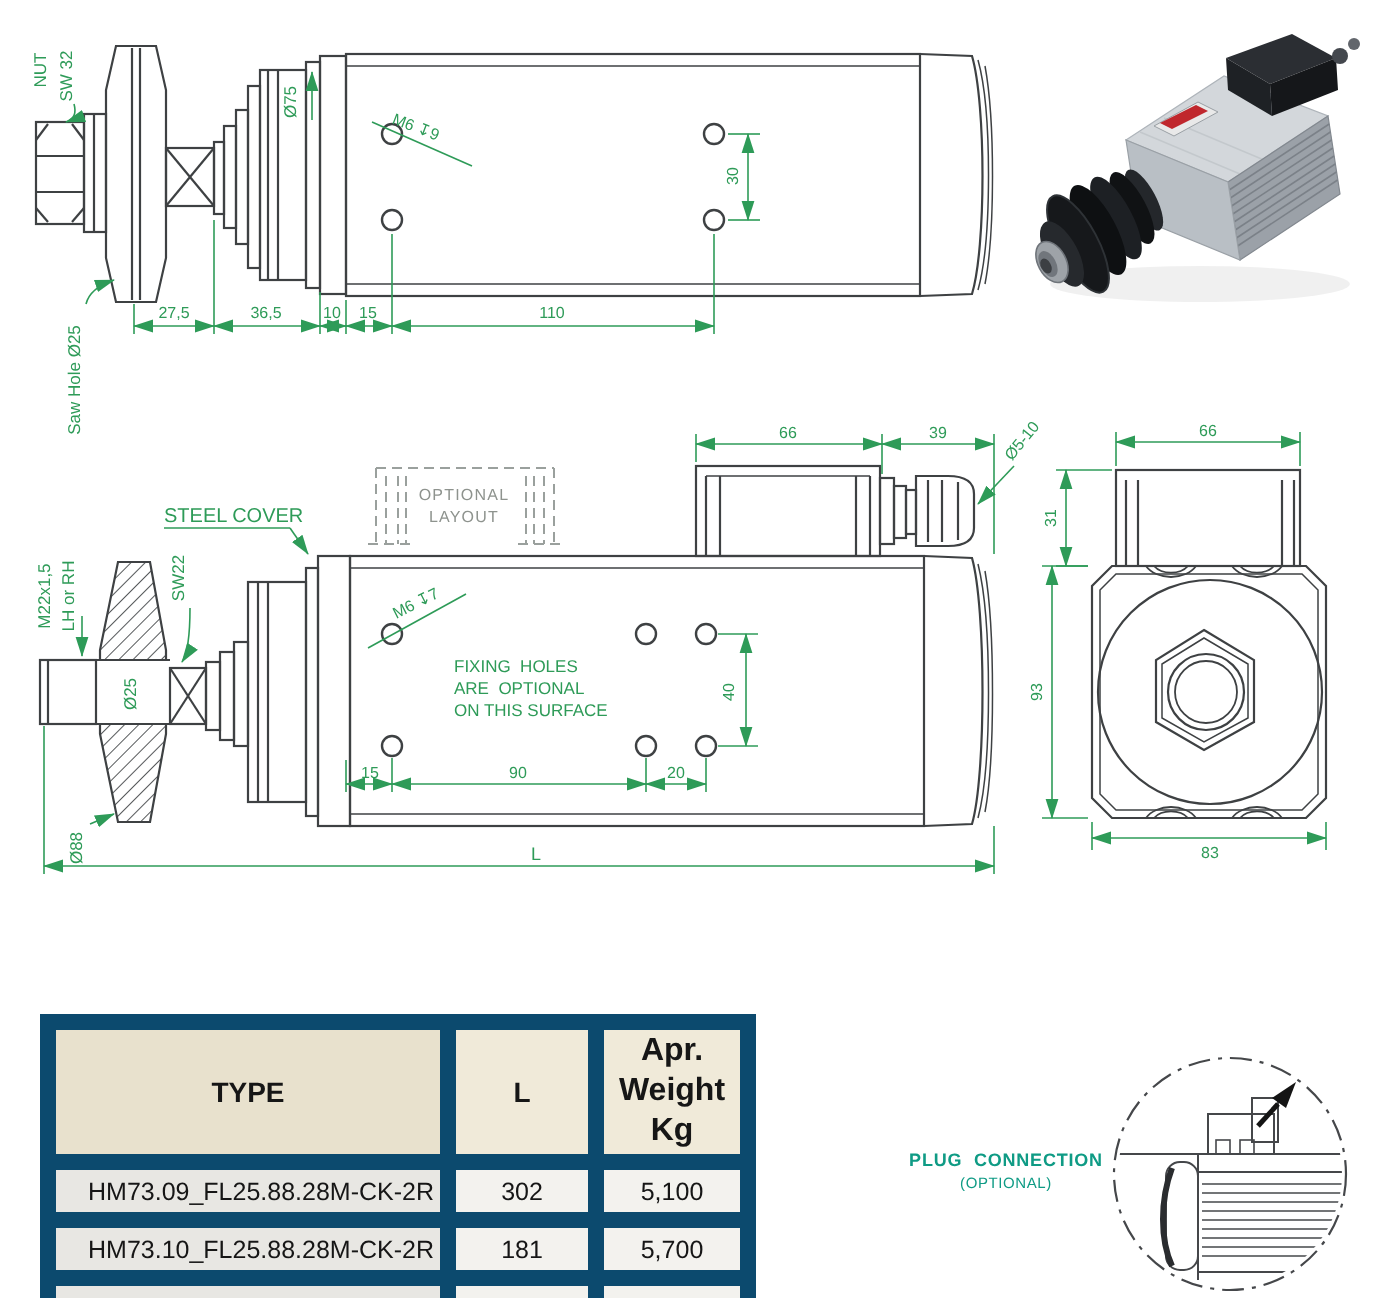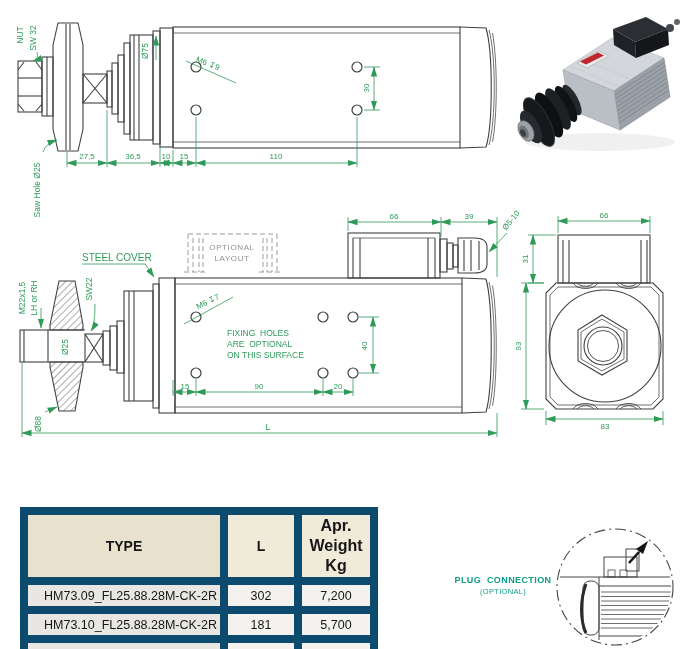--- a/index.html
+++ b/index.html
@@ -390,21 +390,21 @@
       <th class="c-w">
         <div>Apr. Weight</div>
         <div>Kg</div>
       </th>
     </tr>
   </thead>
   <tbody>
     <tr>
       <td class="t">HM73.09_FL25.88.28M-CK-2R</td>
       <td class="n">302</td>
-      <td class="n">7,200</td>
+      <td class="n">5,100</td>
     </tr>
     <tr>
       <td class="t">HM73.10_FL25.88.28M-CK-2R</td>
       <td class="n">181</td>
       <td class="n">5,700</td>
     </tr>
     <tr>
       <td class="t">HM73.17_FL25.88.28M-CK-2R</td>
       <td class="n">382</td>
       <td class="n">9,700</td>

